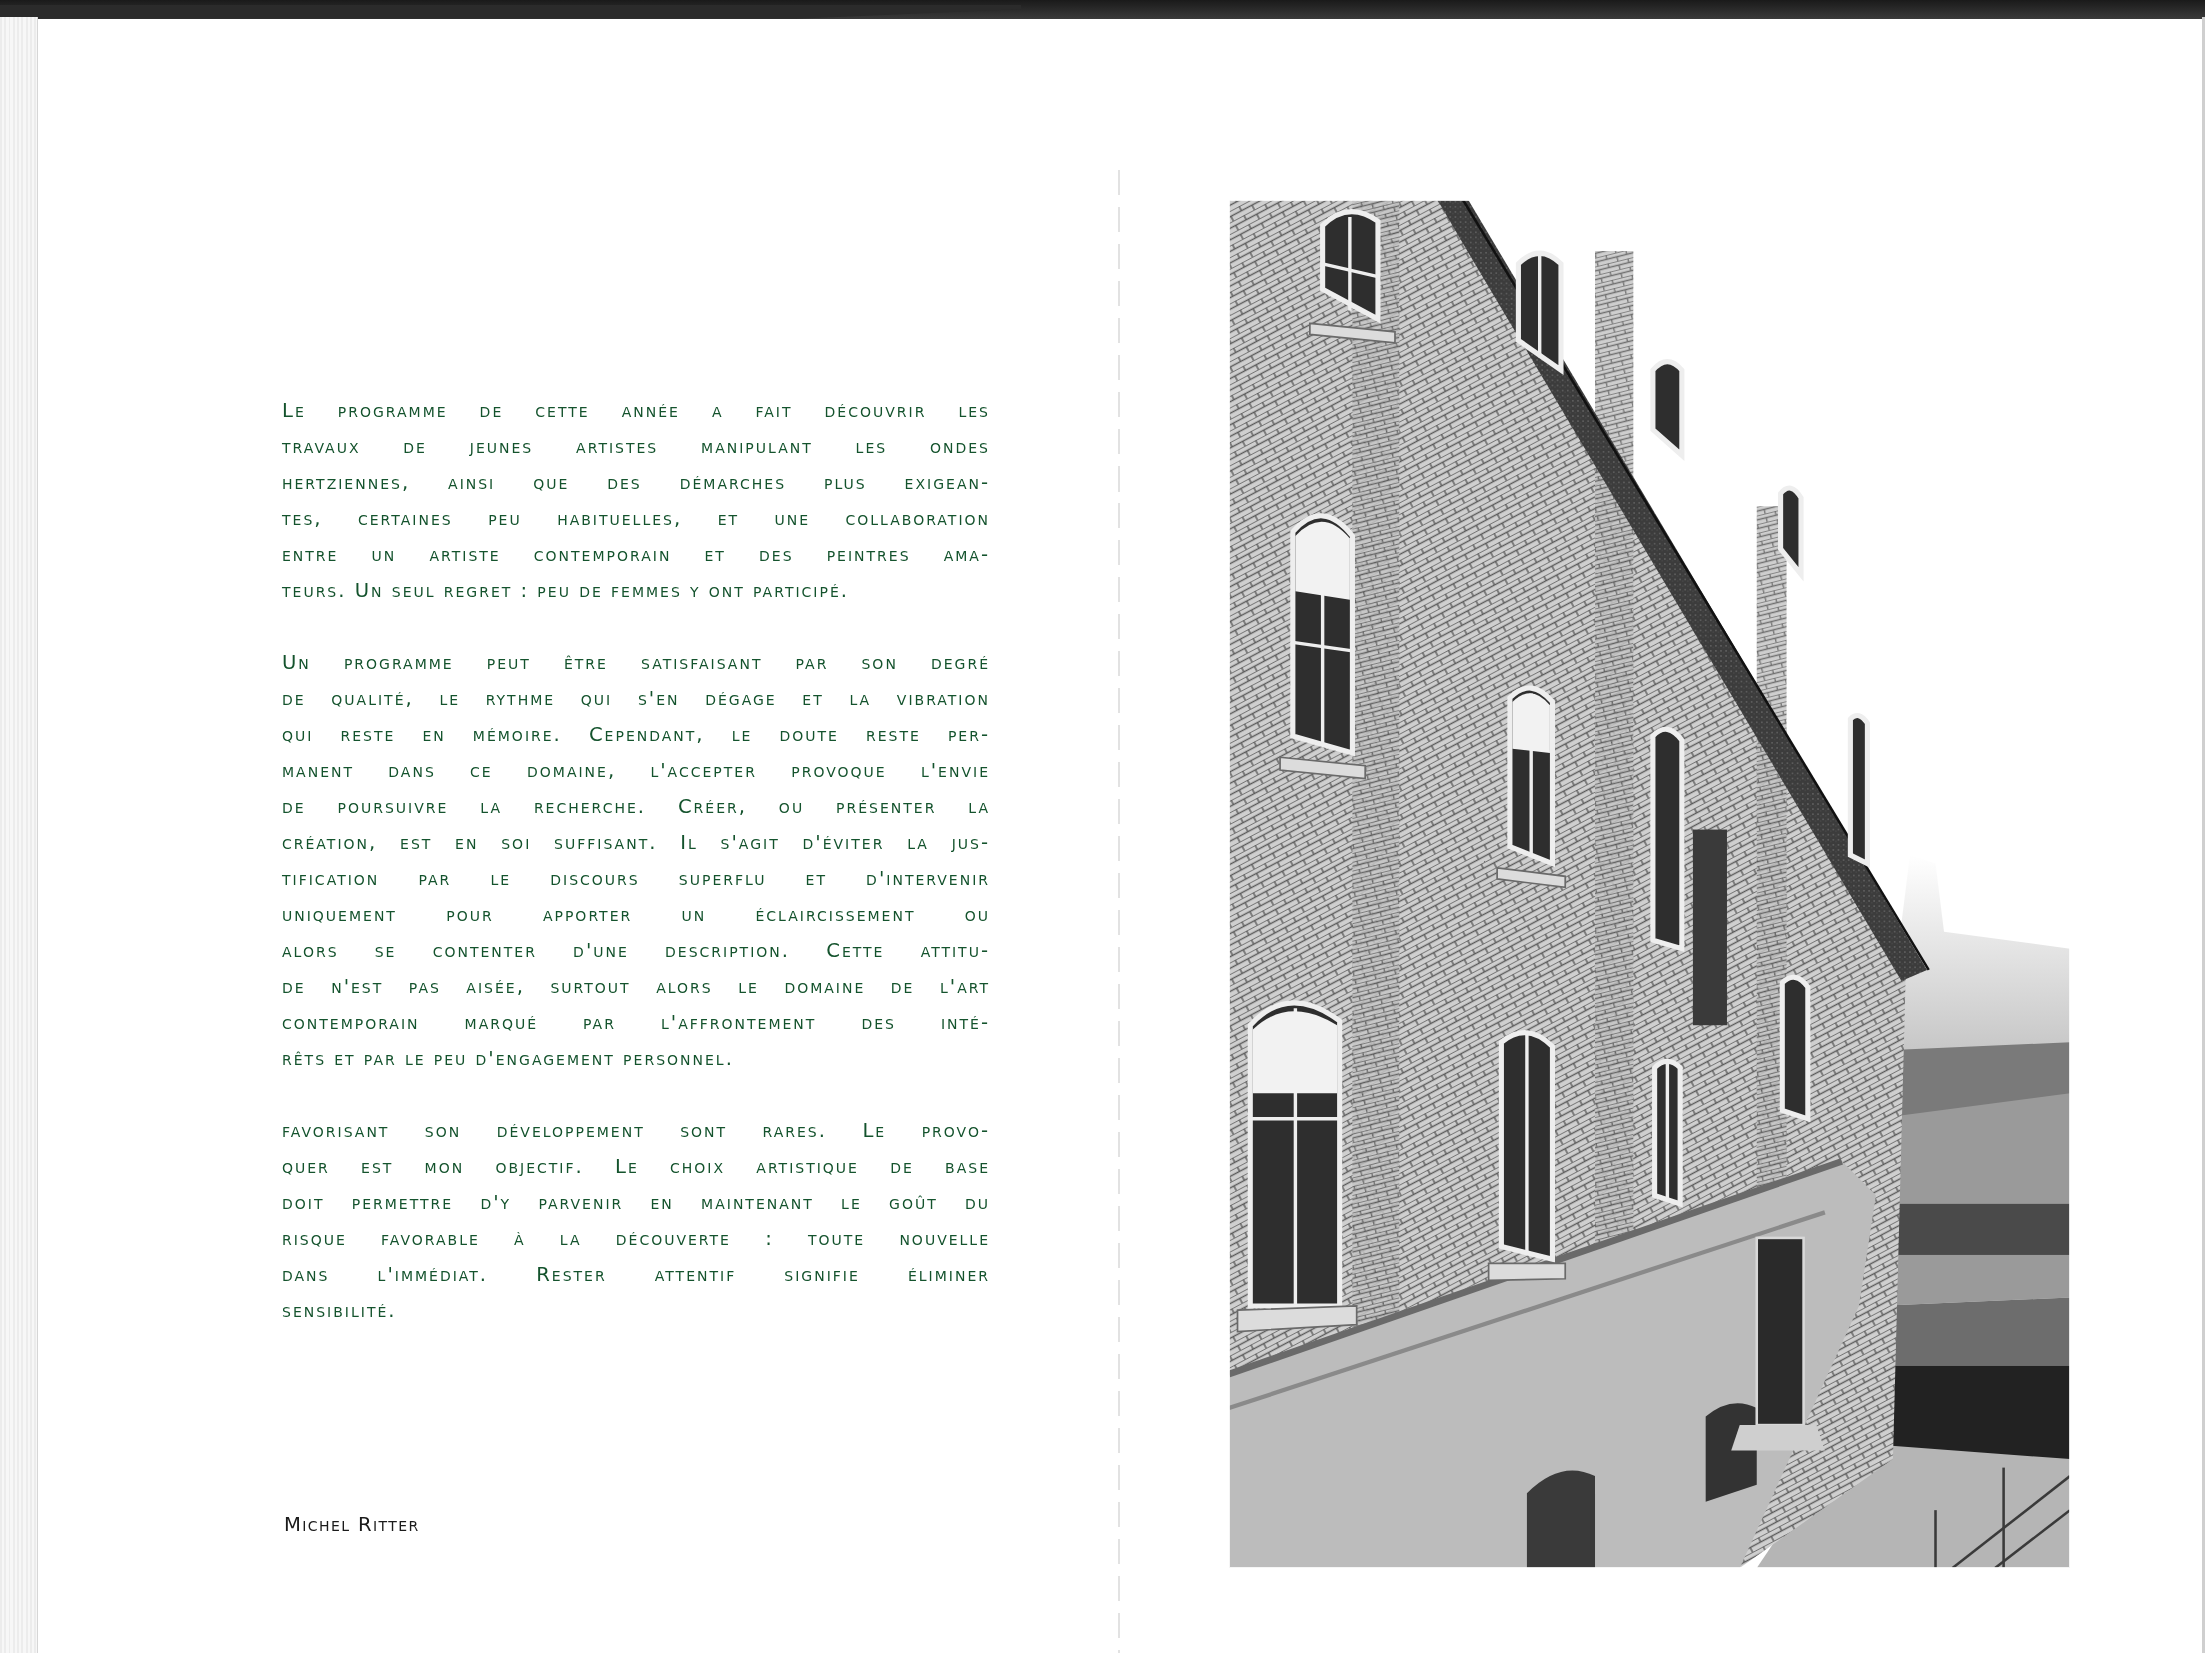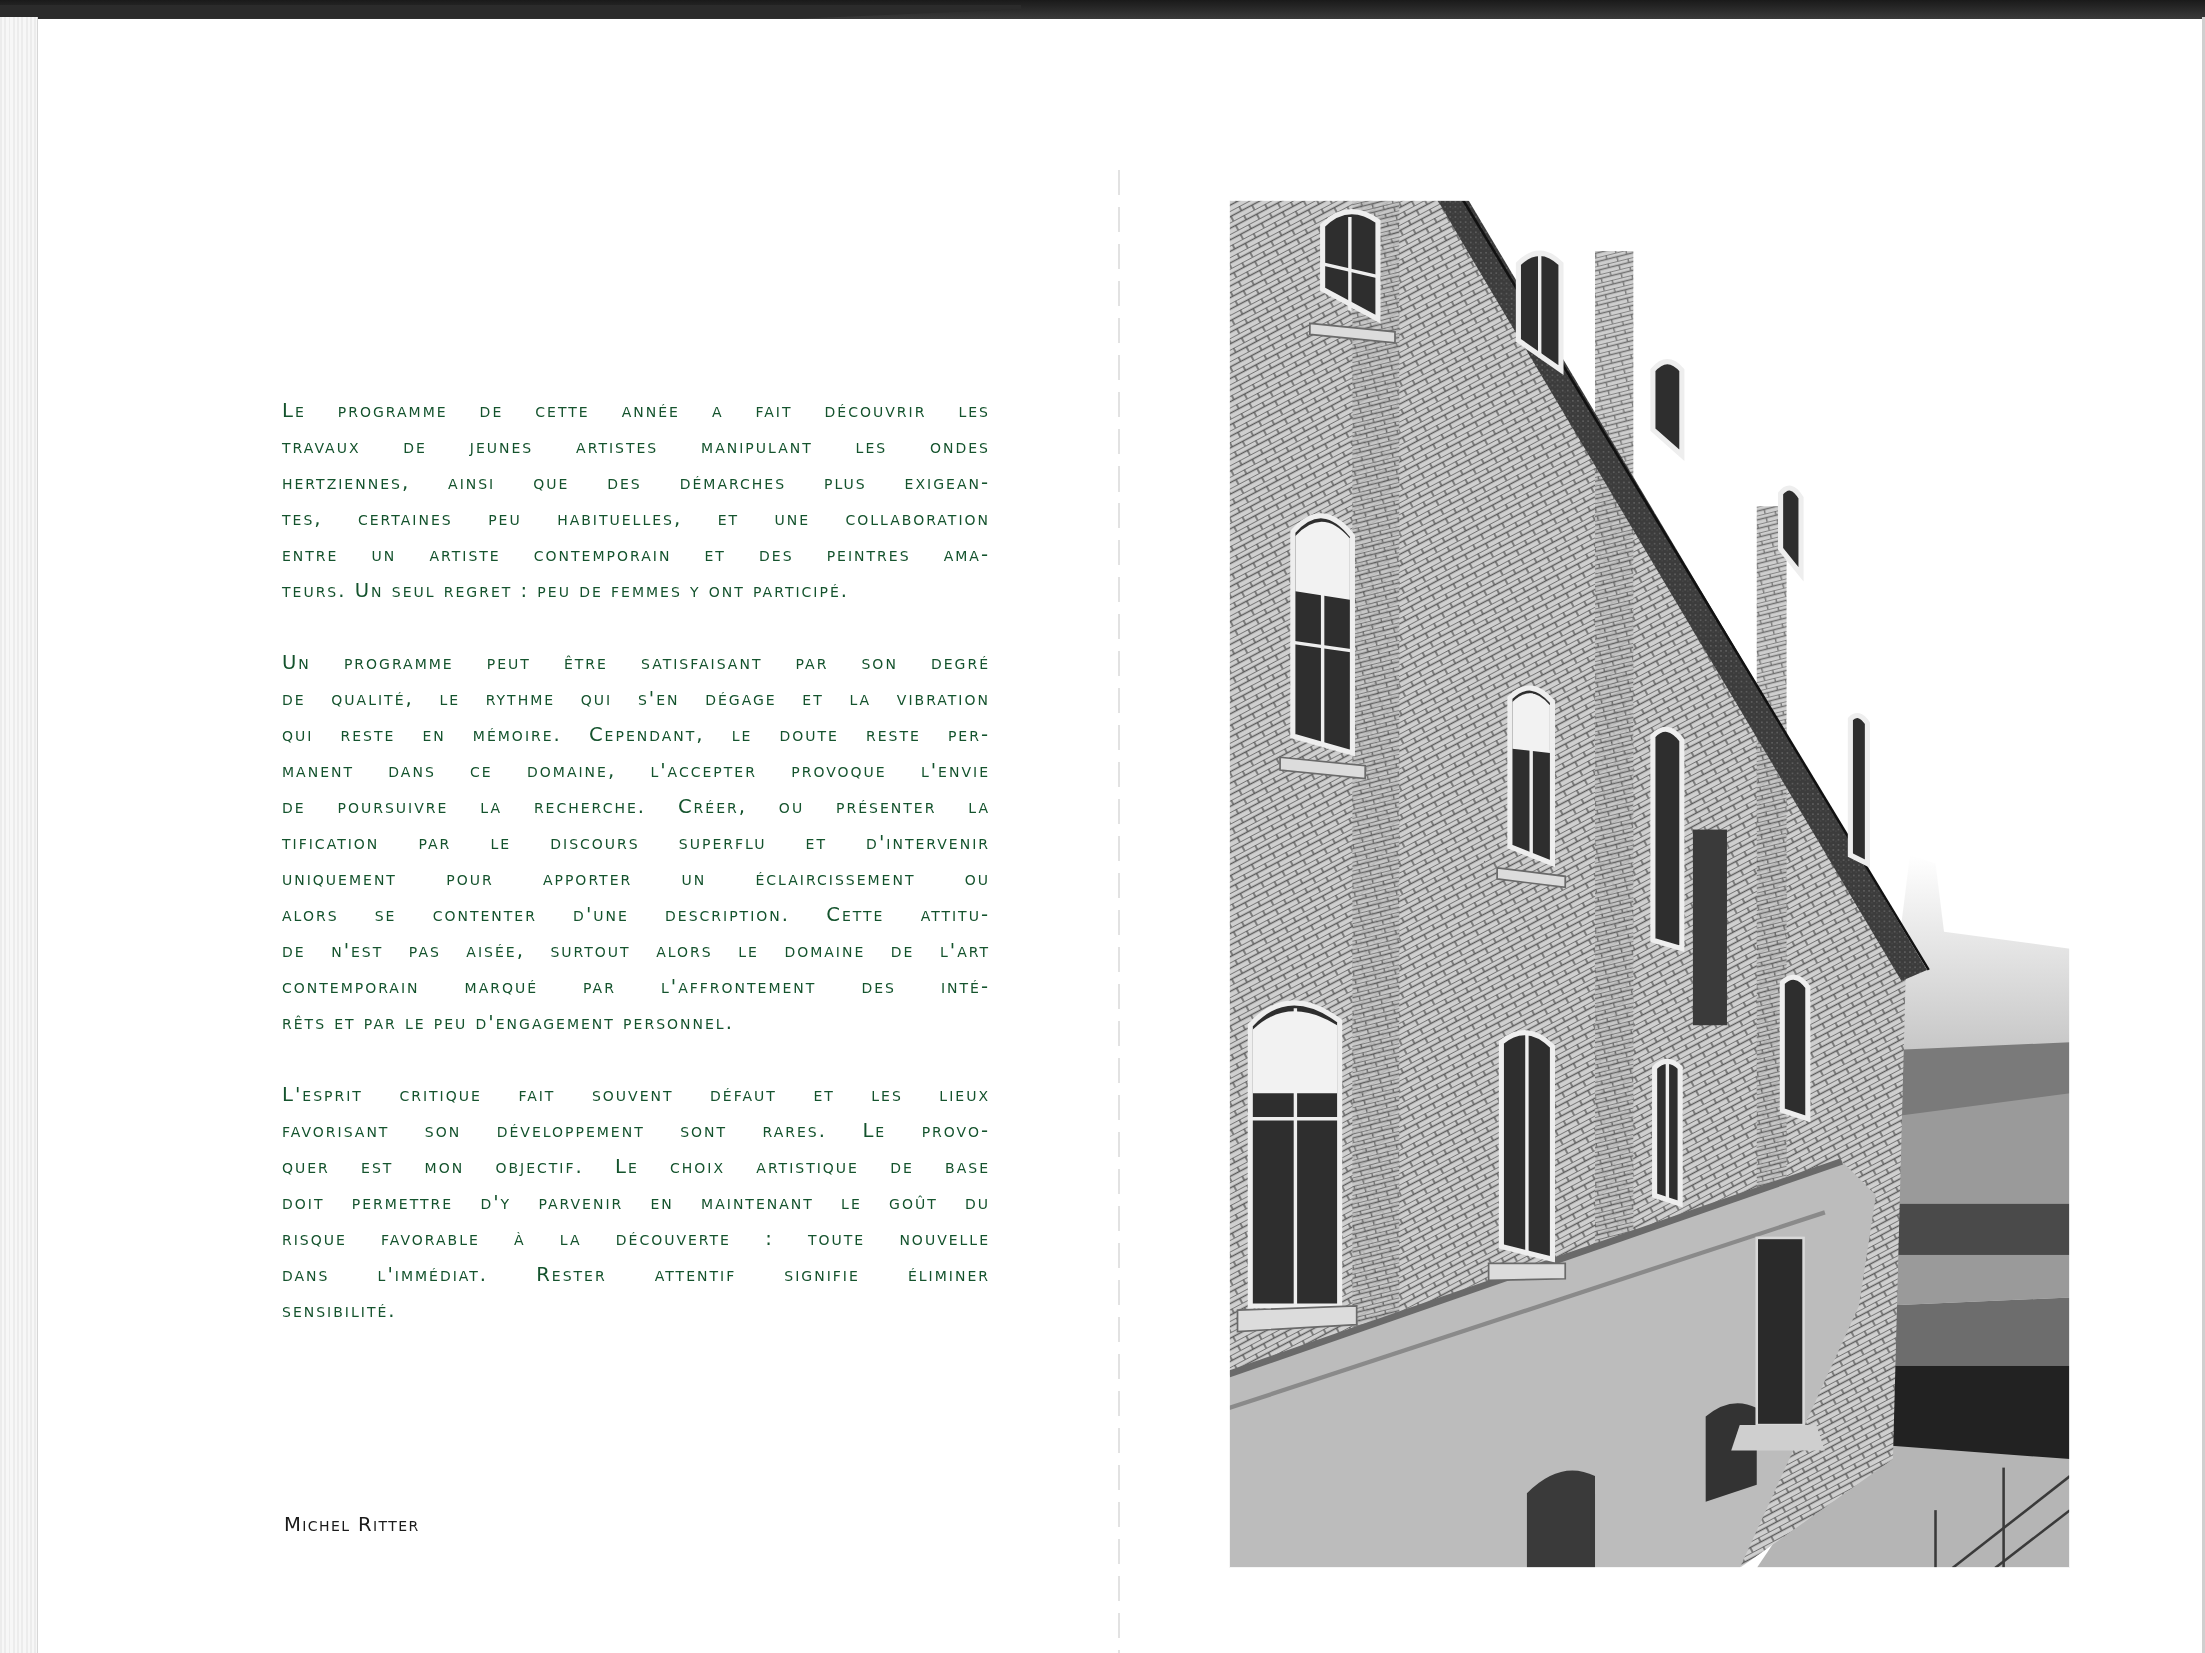--- a/index.html
+++ b/index.html
@@ -72,29 +72,29 @@
     <span class="ln">tes, certaines peu habituelles, et une collaboration</span>
     <span class="ln">entre un artiste contemporain et des peintres ama-</span>
     <span class="ln last">teurs. Un seul regret : peu de femmes y ont participé.</span>
   </p>
   <p>
     <span class="ln">Un programme peut être satisfaisant par son degré</span>
     <span class="ln">de qualité, le rythme qui s'en dégage et la vibration</span>
     <span class="ln">qui reste en mémoire. Cependant, le doute reste per-</span>
     <span class="ln">manent dans ce domaine, l'accepter provoque l'envie</span>
     <span class="ln">de poursuivre la recherche. Créer, ou présenter la</span>
+    <span class="ln">création, est en soi suffisant. Il s'agit d'éviter la jus-</span>
     <span class="ln">tification par le discours superflu et d'intervenir</span>
     <span class="ln">uniquement pour apporter un éclaircissement ou</span>
     <span class="ln">alors se contenter d'une description. Cette attitu-</span>
     <span class="ln">de n'est pas aisée, surtout alors le domaine de l'art</span>
     <span class="ln">contemporain marqué par l'affrontement des inté-</span>
     <span class="ln last">rêts et par le peu d'engagement personnel.</span>
   </p>
   <p>
-    <span class="ln">L'esprit critique fait souvent défaut et les lieux</span>
     <span class="ln">favorisant son développement sont rares. Le provo-</span>
     <span class="ln">quer est mon objectif. Le choix artistique de base</span>
     <span class="ln">doit permettre d'y parvenir en maintenant le goût du</span>
     <span class="ln">risque favorable à la découverte : toute nouvelle</span>
     <span class="ln">dans l'immédiat. Rester attentif signifie éliminer</span>
     <span class="ln last">sensibilité.</span>
   </p>
 </div>
 
 <div class="signature">Michel Ritter</div>

